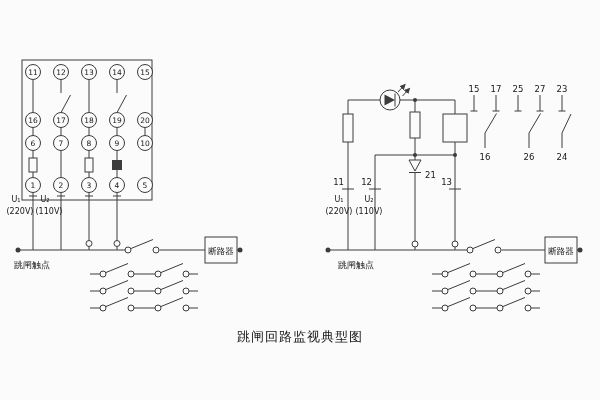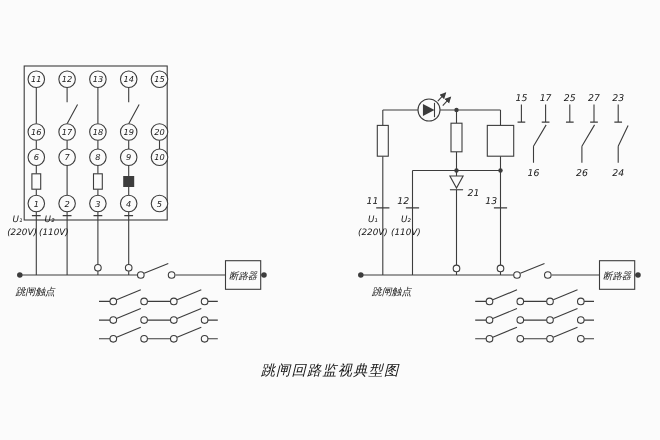--- a/index.html
+++ b/index.html
@@ -1,16 +1,16 @@
 <!DOCTYPE html>
 <html><head>
 <meta charset="utf-8">
 <style>
   html,body{margin:0;padding:0;background:#fbfbfb;}
-  #canvas{width:600px;height:400px;position:relative;background:#fbfbfb;overflow:hidden;font-style:italic;}
+  #canvas{width:600px;height:400px;position:relative;background:#fbfbfb;overflow:hidden;}
   svg{display:block;}
   .wire{stroke:#3c3c3c;stroke-width:1;fill:none;}
   .comp{stroke:#3c3c3c;stroke-width:1;fill:#fbfbfb;}
   .fillblk{fill:#3c3c3c;stroke:none;}
   text{font-family:"DejaVu Sans","Liberation Sans",sans-serif;fill:#161616;}
   .tnum{font-size:7.5px;text-anchor:middle;}
   .sm{font-size:8px;}
   .md{font-size:8.5px;}
   .tm{text-anchor:middle;}
   .te{text-anchor:end;}

